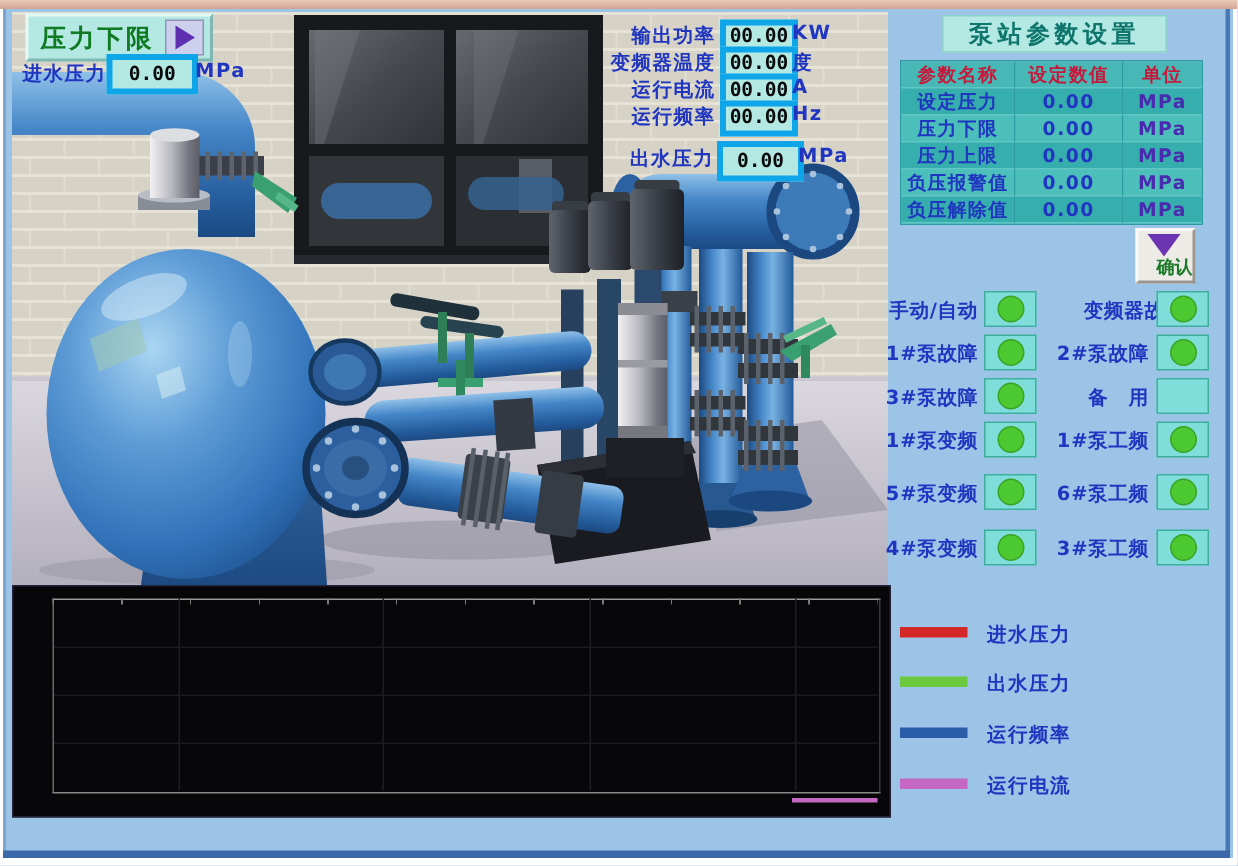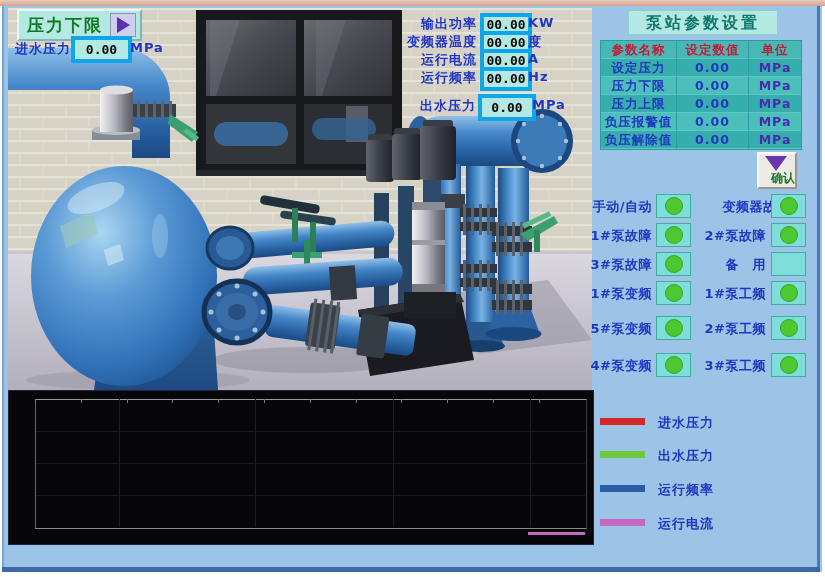--- a/index.html
+++ b/index.html
@@ -383,21 +383,21 @@
     </div>
   <div class="abs ilbl" style="left:686px;top:285px;width:80px;">1#泵工频</div>
   <div class="abs ibox" style="left:771px;top:281px;">
       <span class="lamp"></span>
     </div>
 
   <div class="abs ilbl" style="left:586px;top:320px;width:66px;">5#泵变频</div>
   <div class="abs ibox" style="left:656px;top:316px;">
       <span class="lamp"></span>
     </div>
-  <div class="abs ilbl" style="left:686px;top:320px;width:80px;">2#泵工频</div>
+  <div class="abs ilbl" style="left:686px;top:320px;width:80px;">6#泵工频</div>
   <div class="abs ibox" style="left:771px;top:316px;">
       <span class="lamp"></span>
     </div>
 
   <div class="abs ilbl" style="left:586px;top:357px;width:66px;">4#泵变频</div>
   <div class="abs ibox" style="left:656px;top:353px;">
       <span class="lamp"></span>
     </div>
   <div class="abs ilbl" style="left:686px;top:357px;width:80px;">3#泵工频</div>
   <div class="abs ibox" style="left:771px;top:353px;">

